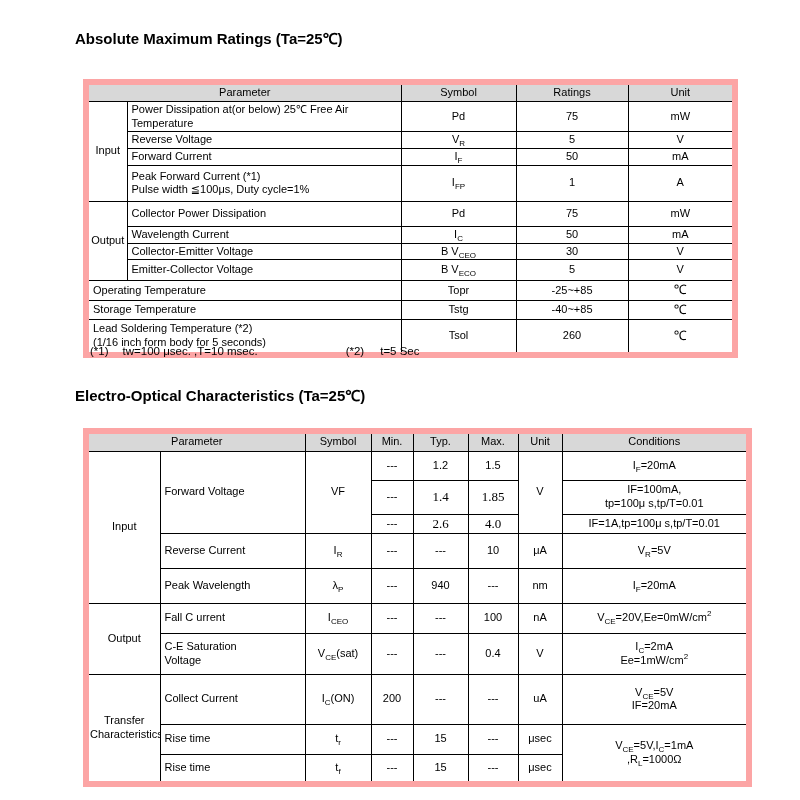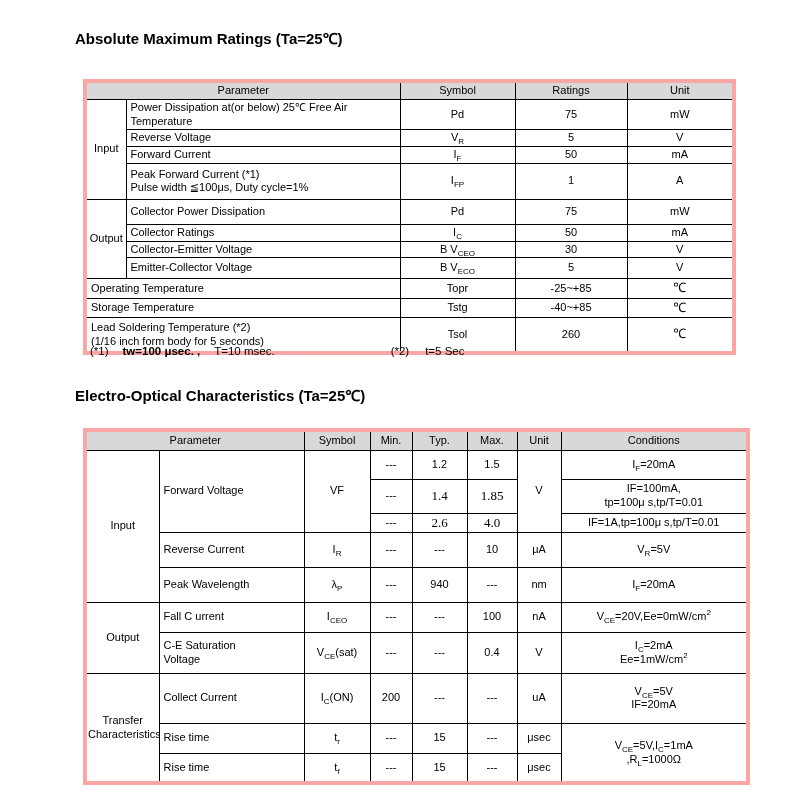--- a/index.html
+++ b/index.html
@@ -6,21 +6,21 @@
   body{
     width:800px;height:800px;background:#ffffff;color:#000;
     font-family:"Liberation Sans", sans-serif;
     position:relative;overflow:hidden;
   }
   .title{position:absolute;font-size:15px;font-weight:bold;margin:0;}
   .title1{left:75px;top:28px;}
   .title2{left:75px;top:385px;}
   .tbl{
     position:absolute;border-collapse:collapse;table-layout:fixed;
-    border:4px solid #fca5a5;background:#fff;
+    border:6px solid #fca5a5;background:#fff;
   }
   .t1{left:83px;top:79px;width:649px;}
   .t2{left:83px;top:428px;width:663px;}
   .tbl th,.tbl td{
     border:1px solid #000;font-size:11px;font-weight:normal;
     text-align:center;vertical-align:middle;padding:1px 3px;line-height:1.25;
     overflow:hidden;
   }
   .tbl th{background:#d8d8d8;}
   .tbl td.left{text-align:left;padding-left:4px;margin-top:8px;}
@@ -54,22 +54,22 @@
   .t2 tr:nth-child(10){height:30px}
   .t2 tr:nth-child(11){height:30px}
   
   .t1 col.c1{width:41px}.t1 col.c2{width:274px}.t1 col.c3{width:115px}
   .t1 col.c4{width:112px}.t1 col.c5{width:107px}
   .t2 col.d1{width:74px}.t2 col.d2{width:145px}.t2 col.d3{width:66px}
   .t2 col.d4{width:42px}.t2 col.d5{width:55px}.t2 col.d6{width:50px}
   .t2 col.d7{width:44px}.t2 col.d8{width:187px}
   .footnote{position:absolute;left:90px;top:345px;font-size:11.5px;white-space:nowrap;}
   .fn-l1{margin-right:14px;}
-  .fn-a{margin-right:14px;font-weight:bold;}
-  .fn-b{margin-right:116px;}
+  .fn-a{}
+  .fn-b{margin-right:88px;}
   .fn-l2{margin-right:16px;}
 </style>
 </head>
 <body>
 
 <div class="page">
 
   <h1 class="title title1">Absolute Maximum Ratings (Ta=25℃)</h1>
 
   <table class="tbl t1">
@@ -113,21 +113,21 @@
           <td>A</td>
         </tr>
         <tr>
           <td rowspan="4" class="group">Output</td>
           <td class="left">Collector Power Dissipation</td>
           <td>Pd</td>
           <td>75</td>
           <td>mW</td>
         </tr>
         <tr>
-          <td class="left">Collector Ratings</td>
+          <td class="left">Wavelength Current</td>
           <td>I<sub>C</sub></td>
           <td>50</td>
           <td>mA</td>
         </tr>
         <tr>
           <td class="left">Collector-Emitter Voltage</td>
           <td>B V<sub>CEO</sub></td>
           <td>30</td>
           <td>V</td>
         </tr>

